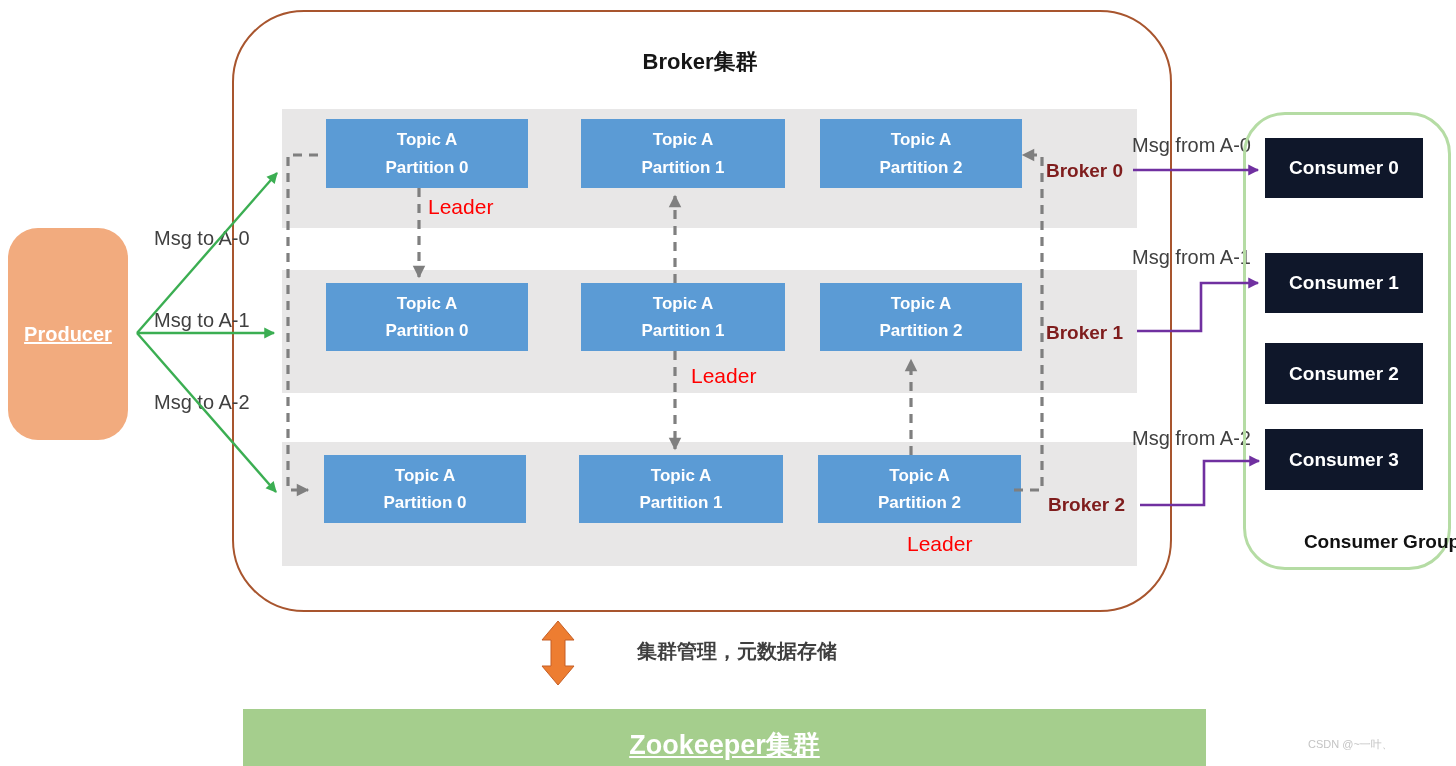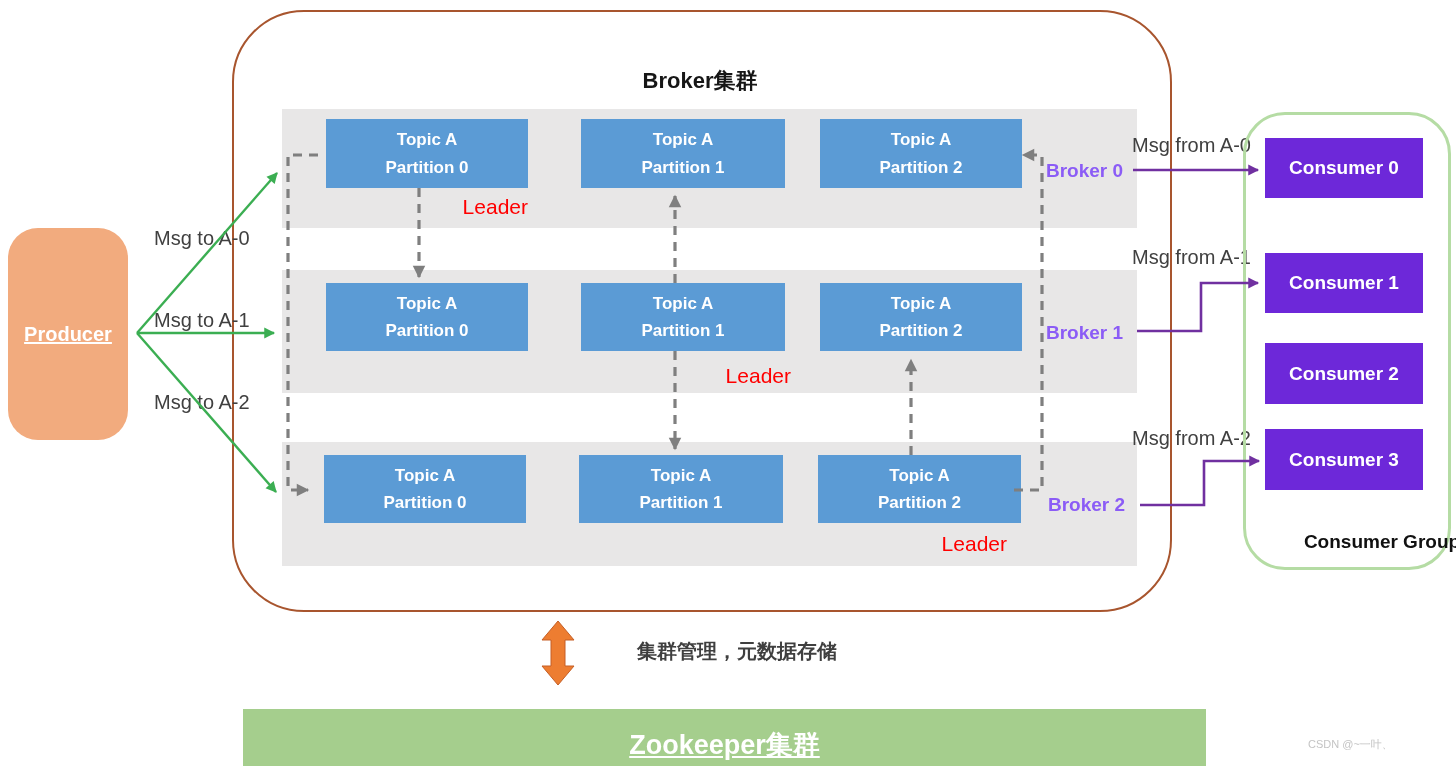--- a/index.html
+++ b/index.html
@@ -7,44 +7,44 @@
           font-family:"Liberation Sans", sans-serif;}
   .abs{position:absolute;}
   
   .cluster{border:2px solid #A8552E;border-radius:72px;background:transparent;}
   .cluster-title{font-size:22px;font-weight:bold;color:#161616;text-align:center;}
   
   .band{background:#E8E7E7;}
   
   .pbox{background:#5B9BD5;color:#ffffff;font-weight:bold;font-size:17px;line-height:1.6;
         display:flex;flex-direction:column;align-items:center;justify-content:center;text-align:center;margin-left:8px;}
-  .blabel{font-size:19px;font-weight:bold;color:#8b5cf6;white-space:nowrap;}
-  .leader{font-size:21px;color:#FF0000;text-align:right;white-space:nowrap;}
+  .blabel{font-size:19px;font-weight:bold;color:#7f1d1d;white-space:nowrap;}
+  .leader{font-size:21px;color:#FF0000;text-align:left;white-space:nowrap;}
   .msg{font-size:20px;color:#404040;white-space:nowrap;text-align:right;}
   
   .producer{background:#F2AB7E;border-radius:30px;color:#fff;font-weight:bold;font-size:20px;
             display:flex;align-items:center;justify-content:center;}
   .cgroup{border:3px solid #B5DCA4;border-radius:42px;}
-  .consumer{background:#6d28d9;color:#ffffff;font-weight:bold;font-size:19px;
+  .consumer{background:#0f172a;color:#ffffff;font-weight:bold;font-size:19px;
             display:flex;align-items:center;justify-content:center;}
   .cgroup-title{font-size:19px;font-weight:bold;color:#111;text-align:center;white-space:nowrap;}
   
   .zk{background:#A5CE8D;color:#ffffff;font-weight:bold;font-size:27px;
       display:flex;align-items:center;justify-content:center;}
   .zk-caption{font-size:20px;font-weight:bold;color:#3F3F3F;white-space:nowrap;}
   .watermark{font-size:11px;color:#C4C4C4;white-space:nowrap;}
   svg.overlay{position:absolute;left:0;top:0;pointer-events:none;}
 </style>
 </head>
 <body>
 
 <div id="canvas">
 
   <div class="abs cluster" style="left:232px;top:10px;width:936px;height:598px;"></div>
-  <div class="abs cluster-title" style="left:550px;top:47px;width:300px;margin-top:19px;">Broker集群</div>
+  <div class="abs cluster-title" style="left:550px;top:47px;width:300px;">Broker集群</div>
 
   <div class="abs band" style="left:282px;top:109px;width:855px;height:119px;"></div>
   <div class="abs band" style="left:282px;top:270px;width:855px;height:123px;"></div>
   <div class="abs band" style="left:282px;top:442px;width:855px;height:124px;"></div>
 
   <div class="abs pbox" style="left:318px;top:119px;width:202px;height:69px;">
     <span>Topic A</span>
     <span>Partition 0</span>
   </div>
   <div class="abs pbox" style="left:573px;top:119px;width:204px;height:69px;">

